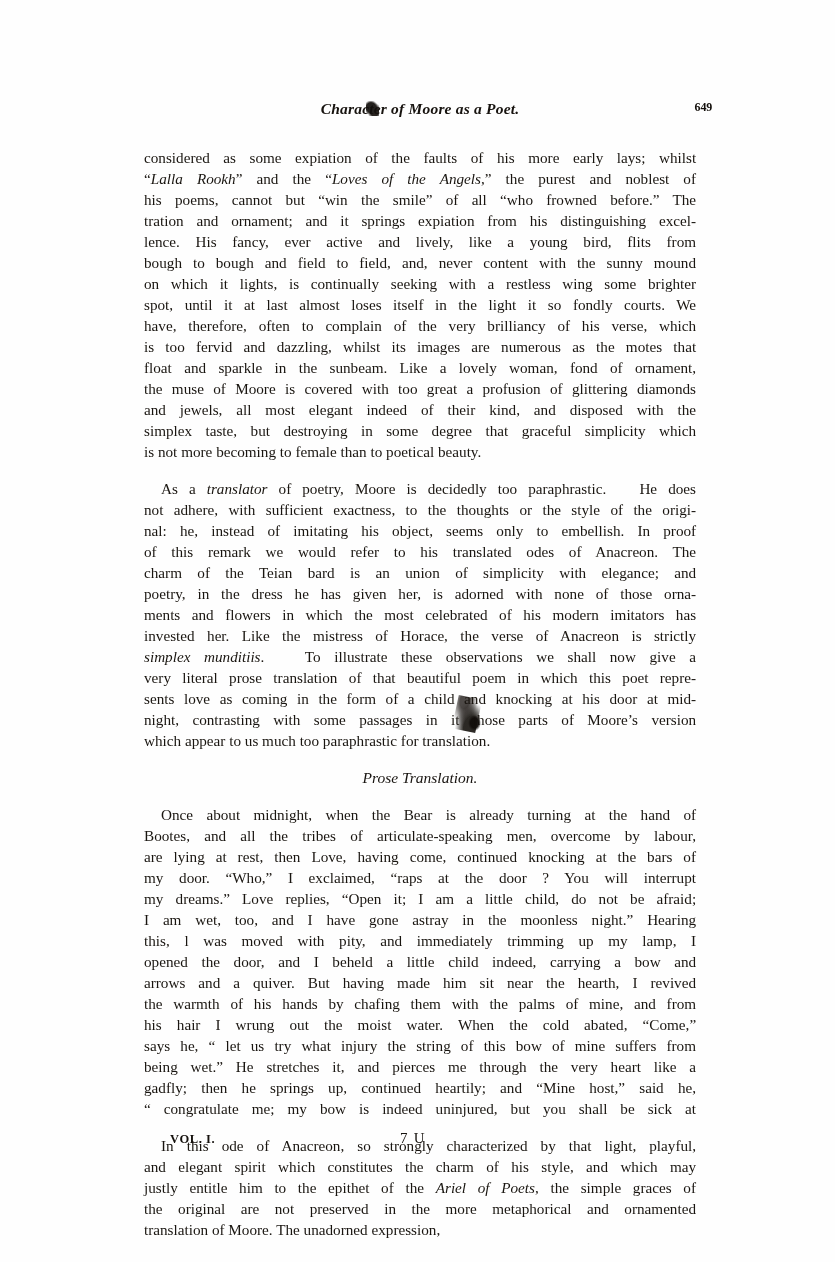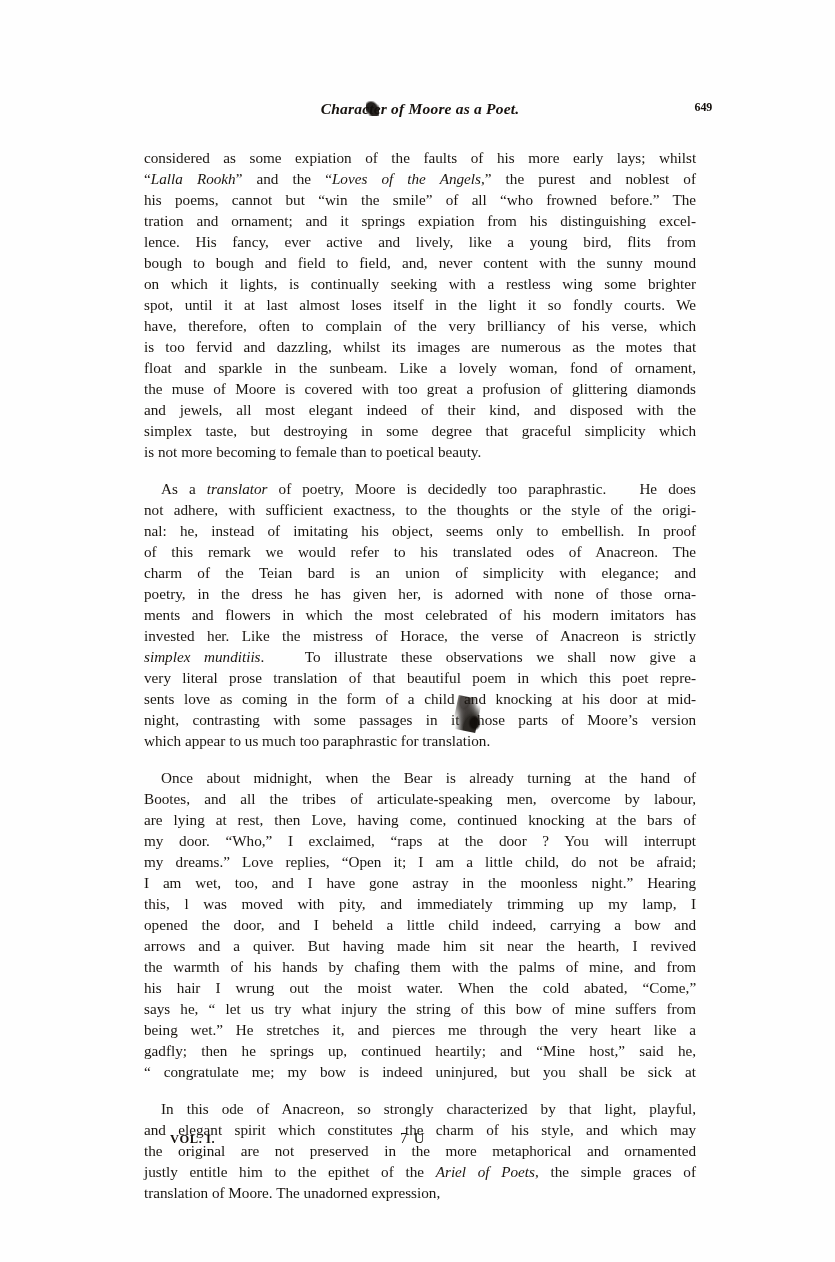--- a/index.html
+++ b/index.html
@@ -188,20 +188,21 @@
       <span class="ln"><span><span class="w">poetry,</span> <span class="w">in</span> <span class="w">the</span> <span class="w">dress</span> <span class="w">he</span> <span class="w">has</span> <span class="w">given</span> <span class="w">her,</span> <span class="w">is</span> <span class="w">adorned</span> <span class="w">with</span> <span class="w">none</span> <span class="w">of</span> <span class="w">those</span> <span class="w">orna-</span></span></span>
       <span class="ln"><span><span class="w">ments</span> <span class="w">and</span> <span class="w">flowers</span> <span class="w">in</span> <span class="w">which</span> <span class="w">the</span> <span class="w">most</span> <span class="w">celebrated</span> <span class="w">of</span> <span class="w">his</span> <span class="w">modern</span> <span class="w">imitators</span> <span class="w">has</span></span></span>
       <span class="ln"><span><span class="w">invested</span> <span class="w">her.</span> <span class="w">Like</span> <span class="w">the</span> <span class="w">mistress</span> <span class="w">of</span> <span class="w">Horace,</span> <span class="w">the</span> <span class="w">verse</span> <span class="w">of</span> <span class="w">Anacreon</span> <span class="w">is</span> <span class="w">strictly</span></span></span>
       <span class="ln"><i>simplex munditiis</i>.&nbsp;&nbsp; To illustrate these observations we shall now give a</span>
       <span class="ln"><span><span class="w">very</span> <span class="w">literal</span> <span class="w">prose</span> <span class="w">translation</span> <span class="w">of</span> <span class="w">that</span> <span class="w">beautiful</span> <span class="w">poem</span> <span class="w">in</span> <span class="w">which</span> <span class="w">this</span> <span class="w">poet</span> <span class="w">repre-</span></span></span>
       <span class="ln"><span><span class="w">sents</span> <span class="w">love</span> <span class="w">as</span> <span class="w">coming</span> <span class="w">in</span> <span class="w">the</span> <span class="w">form</span> <span class="w">of</span> <span class="w">a</span> <span class="w">child</span> <span class="w">and</span> <span class="w">knocking</span> <span class="w">at</span> <span class="w">his</span> <span class="w">door</span> <span class="w">at</span> <span class="w">mid-</span></span></span>
       <span class="ln"><span><span class="w">night,</span> <span class="w">contrasting</span> <span class="w">with</span> <span class="w">some</span> <span class="w">passages</span> <span class="w">in</span> <span class="w">it</span> <span class="w">those</span> <span class="w">parts</span> <span class="w">of</span> <span class="w">Moore’s</span> <span class="w">version</span></span></span>
       <span class="ln last"><span>which appear to us much too paraphrastic for translation.</span></span>
     </p>
 
+    <div class="subhead">Prose Translation.</div>
 
     <p class="para">
       <span class="ln"><span class="indent"><span class="w">Once</span> <span class="w">about</span> <span class="w">midnight,</span> <span class="w">when</span> <span class="w">the</span> <span class="w">Bear</span> <span class="w">is</span> <span class="w">already</span> <span class="w">turning</span> <span class="w">at</span> <span class="w">the</span> <span class="w">hand</span> <span class="w">of</span></span></span>
       <span class="ln"><span><span class="w">Bootes,</span> <span class="w">and</span> <span class="w">all</span> <span class="w">the</span> <span class="w">tribes</span> <span class="w">of</span> <span class="w">articulate-speaking</span> <span class="w">men,</span> <span class="w">overcome</span> <span class="w">by</span> <span class="w">labour,</span></span></span>
       <span class="ln"><span><span class="w">are</span> <span class="w">lying</span> <span class="w">at</span> <span class="w">rest,</span> <span class="w">then</span> <span class="w">Love,</span> <span class="w">having</span> <span class="w">come,</span> <span class="w">continued</span> <span class="w">knocking</span> <span class="w">at</span> <span class="w">the</span> <span class="w">bars</span> <span class="w">of</span></span></span>
       <span class="ln"><span><span class="w">my</span> <span class="w">door.</span> <span class="w">“Who,”</span> <span class="w">I</span> <span class="w">exclaimed,</span> <span class="w">“raps</span> <span class="w">at</span> <span class="w">the</span> <span class="w">door</span> <span class="w">?</span> <span class="w">You</span> <span class="w">will</span> <span class="w">interrupt</span></span></span>
       <span class="ln"><span><span class="w">my</span> <span class="w">dreams.”</span> <span class="w">Love</span> <span class="w">replies,</span> <span class="w">“Open</span> <span class="w">it;</span> <span class="w">I</span> <span class="w">am</span> <span class="w">a</span> <span class="w">little</span> <span class="w">child,</span> <span class="w">do</span> <span class="w">not</span> <span class="w">be</span> <span class="w">afraid;</span></span></span>
       <span class="ln"><span><span class="w">I</span> <span class="w">am</span> <span class="w">wet,</span> <span class="w">too,</span> <span class="w">and</span> <span class="w">I</span> <span class="w">have</span> <span class="w">gone</span> <span class="w">astray</span> <span class="w">in</span> <span class="w">the</span> <span class="w">moonless</span> <span class="w">night.”</span> <span class="w">Hearing</span></span></span>
       <span class="ln"><span><span class="w">this,</span> <span class="w">l</span> <span class="w">was</span> <span class="w">moved</span> <span class="w">with</span> <span class="w">pity,</span> <span class="w">and</span> <span class="w">immediately</span> <span class="w">trimming</span> <span class="w">up</span> <span class="w">my</span> <span class="w">lamp,</span> <span class="w">I</span></span></span>
       <span class="ln"><span><span class="w">opened</span> <span class="w">the</span> <span class="w">door,</span> <span class="w">and</span> <span class="w">I</span> <span class="w">beheld</span> <span class="w">a</span> <span class="w">little</span> <span class="w">child</span> <span class="w">indeed,</span> <span class="w">carrying</span> <span class="w">a</span> <span class="w">bow</span> <span class="w">and</span></span></span>
@@ -210,22 +211,22 @@
       <span class="ln"><span><span class="w">his</span> <span class="w">hair</span> <span class="w">I</span> <span class="w">wrung</span> <span class="w">out</span> <span class="w">the</span> <span class="w">moist</span> <span class="w">water.</span> <span class="w">When</span> <span class="w">the</span> <span class="w">cold</span> <span class="w">abated,</span> <span class="w">“Come,”</span></span></span>
       <span class="ln"><span><span class="w">says</span> <span class="w">he,</span> <span class="w">“</span> <span class="w">let</span> <span class="w">us</span> <span class="w">try</span> <span class="w">what</span> <span class="w">injury</span> <span class="w">the</span> <span class="w">string</span> <span class="w">of</span> <span class="w">this</span> <span class="w">bow</span> <span class="w">of</span> <span class="w">mine</span> <span class="w">suffers</span> <span class="w">from</span></span></span>
       <span class="ln"><span><span class="w">being</span> <span class="w">wet.”</span> <span class="w">He</span> <span class="w">stretches</span> <span class="w">it,</span> <span class="w">and</span> <span class="w">pierces</span> <span class="w">me</span> <span class="w">through</span> <span class="w">the</span> <span class="w">very</span> <span class="w">heart</span> <span class="w">like</span> <span class="w">a</span></span></span>
       <span class="ln"><span><span class="w">gadfly;</span> <span class="w">then</span> <span class="w">he</span> <span class="w">springs</span> <span class="w">up,</span> <span class="w">continued</span> <span class="w">heartily;</span> <span class="w">and</span> <span class="w">“Mine</span> <span class="w">host,”</span> <span class="w">said</span> <span class="w">he,</span></span></span>
       <span class="ln"><span><span class="w">“</span> <span class="w">congratulate</span> <span class="w">me;</span> <span class="w">my</span> <span class="w">bow</span> <span class="w">is</span> <span class="w">indeed</span> <span class="w">uninjured,</span> <span class="w">but</span> <span class="w">you</span> <span class="w">shall</span> <span class="w">be</span> <span class="w">sick</span> <span class="w">at</span></span></span>
     </p>
 
     <p class="para">
       <span class="ln"><span class="indent"><span class="w">In</span> <span class="w">this</span> <span class="w">ode</span> <span class="w">of</span> <span class="w">Anacreon,</span> <span class="w">so</span> <span class="w">strongly</span> <span class="w">characterized</span> <span class="w">by</span> <span class="w">that</span> <span class="w">light,</span> <span class="w">playful,</span></span></span>
       <span class="ln"><span><span class="w">and</span> <span class="w">elegant</span> <span class="w">spirit</span> <span class="w">which</span> <span class="w">constitutes</span> <span class="w">the</span> <span class="w">charm</span> <span class="w">of</span> <span class="w">his</span> <span class="w">style,</span> <span class="w">and</span> <span class="w">which</span> <span class="w">may</span></span></span>
+      <span class="ln">justly entitle him to the epithet of the <i>Ariel of Poets</i>, the simple graces of</span>
       <span class="ln"><span><span class="w">the</span> <span class="w">original</span> <span class="w">are</span> <span class="w">not</span> <span class="w">preserved</span> <span class="w">in</span> <span class="w">the</span> <span class="w">more</span> <span class="w">metaphorical</span> <span class="w">and</span> <span class="w">ornamented</span></span></span>
-      <span class="ln">justly entitle him to the epithet of the <i>Ariel of Poets</i>, the simple graces of</span>
       <span class="ln last"><span>translation of Moore.   The unadorned expression,</span></span>
     </p>
 
   </div>
 
   <div class="blot blot-sub"></div>
   <div class="blot blot-sub2"></div>
 
   <div class="footer">
     <div class="vol">VOL. I.</div>

